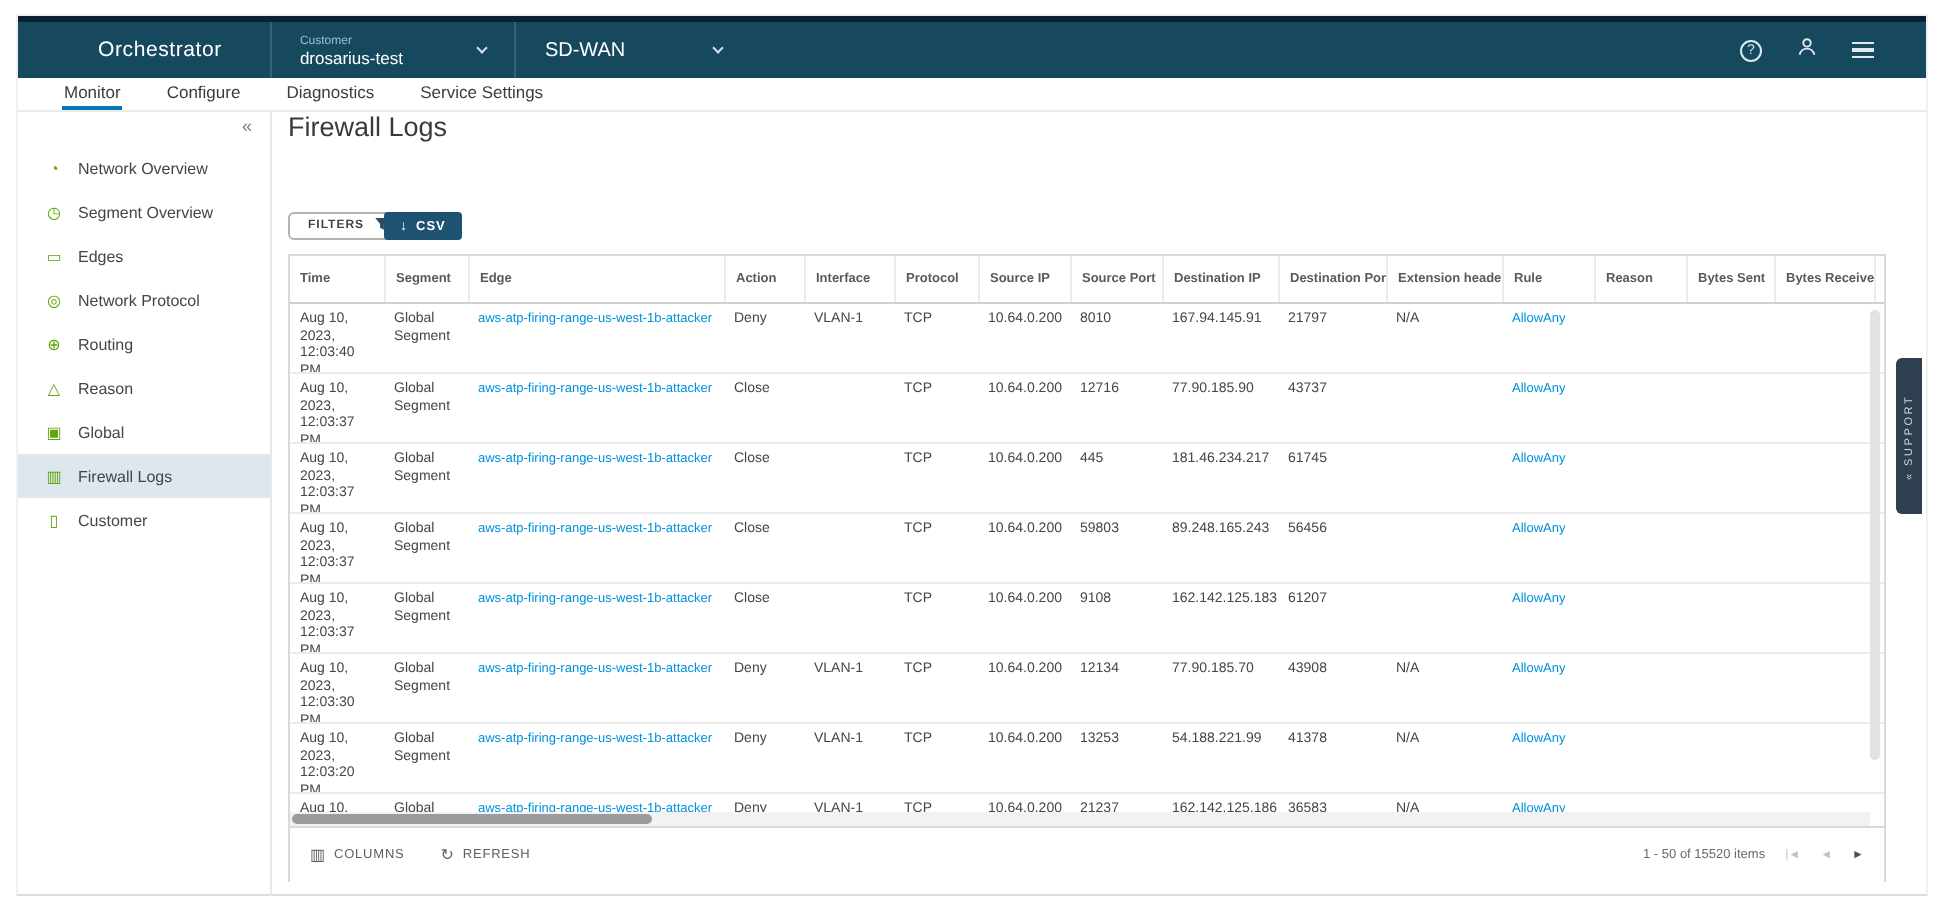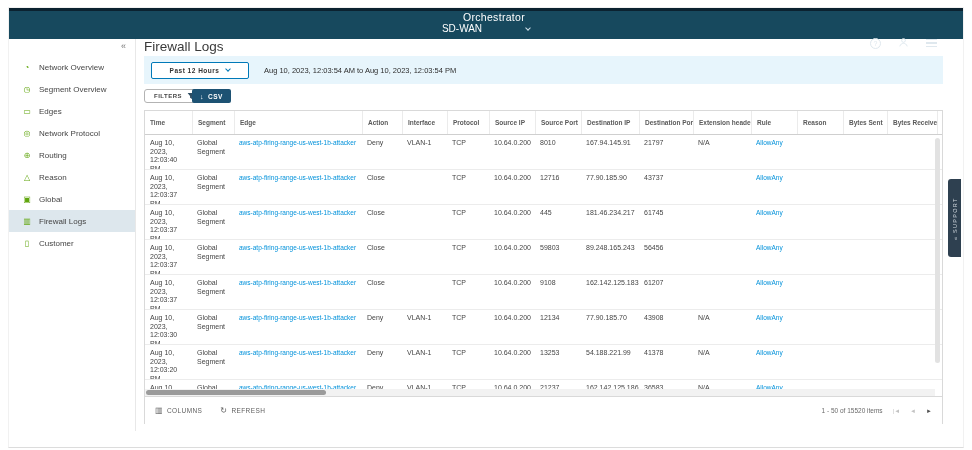--- a/index.html
+++ b/index.html
@@ -3,21 +3,21 @@
 <meta charset="utf-8">
 <style>
   * { box-sizing: border-box; margin: 0; padding: 0; }
   html,body { width: 972px; height: 450px; background: #fff; overflow: hidden;
     font-family: "Liberation Sans", sans-serif; }
   .app { position: absolute; left: 8px; top: 7px; width: 956px; height: 441px;
     background: #fff; border: 1px solid #f1f1f1; border-bottom: 1px solid #dcdcdc; }
 
   
   .topstrip { height: 3px; background: #0b2230; }
-  .masthead { height: 28px; background: #17495e; display: flex; align-items: center; color: #fff; flex-direction: column; }
+  .masthead { height: 28px; background: #17495e; display: flex; align-items: center; color: #fff; }
   .brand { margin-left: 40px; font-size: 10.5px; letter-spacing: .3px; margin-right: 24px; }
   .mast-div { width: 1px; height: 28px; background: #386175; }
   .mast-dd { display: flex; align-items: center; padding: 0 14px; height: 100%; cursor: pointer; }
   .cust-text { display: flex; flex-direction: column; line-height: 8px; margin-right: 38px; }
   .cust-label { font-size: 6px; color: #9cbfd1; }
   .cust-value { font-size: 8.5px; color: #fff; }
   .sd-label { font-size: 10px; margin-right: 44px; }
   .chev-w { width: 4px; height: 4px; border-right: 1.2px solid #cfe0e9; border-bottom: 1.2px solid #cfe0e9;
     transform: rotate(45deg); margin-top: -2px; }
   .mast-icons { margin-left: auto; display: flex; align-items: center; gap: 17px; margin-right: 26px; }
@@ -103,20 +103,27 @@
 </head>
 <body>
 
 <div class="app">
 
   <div class="topstrip"></div>
 
   <div class="masthead">
     <span class="brand">Orchestrator</span>
     <span class="mast-div"></span>
+    <div class="mast-dd">
+      <span class="cust-text">
+        <span class="cust-label">Customer</span>
+        <span class="cust-value">drosarius-test</span>
+      </span>
+      <span class="chev-w"></span>
+    </div>
     <span class="mast-div"></span>
     <div class="mast-dd">
       <span class="sd-label">SD-WAN</span>
       <span class="chev-w"></span>
     </div>
     <div class="mast-icons">
       <span class="help-icon">?</span>
       <span>
         <svg width="11" height="11" viewBox="0 0 16 16">
             <circle cx="8" cy="5" r="2.7" fill="none" stroke="#dfe8ee" stroke-width="1.4"></circle>
@@ -124,20 +131,29 @@
           </svg>
       </span>
       <span class="burger">
           <i></i>
           <i></i>
           <i></i>
         </span>
     </div>
   </div>
 
+  <div class="tabs">
+  <span class="tab active">Monitor</span>
+
+  <span class="tab">Configure</span>
+
+  <span class="tab">Diagnostics</span>
+
+  <span class="tab">Service Settings</span>
+</div>
 
   <div class="bodywrap">
 
     <div class="sidebar">
       <span class="collapse">«</span>
       <div>
   <div class="side-item">
     <span class="side-icon">◔</span>
     <span>Network Overview</span>
   </div>
@@ -180,27 +196,20 @@
   <div class="side-item">
     <span class="side-icon">▯</span>
     <span>Customer</span>
   </div>
 </div>
     </div>
 
     <div class="main">
       <h1 class="page-title">Firewall Logs</h1>
 
-      <div class="timebar">
-        <div class="range-dd">
-          <span>Past 12 Hours</span>
-          <span class="chev-b"></span>
-        </div>
-        <span class="range-text">Aug 10, 2023, 12:03:54 AM to Aug 10, 2023, 12:03:54 PM</span>
-      </div>
 
       <div class="filters-btn">
         <span>FILTERS</span>
         <span>
           <svg width="8" height="8" viewBox="0 0 10 10">
               <path d="M0.8 1.2h8.4L6.2 5v3.6L3.8 7.3V5z" fill="#2e4d63"></path>
             </svg>
         </span>
       </div>
       <div class="csv-btn">

